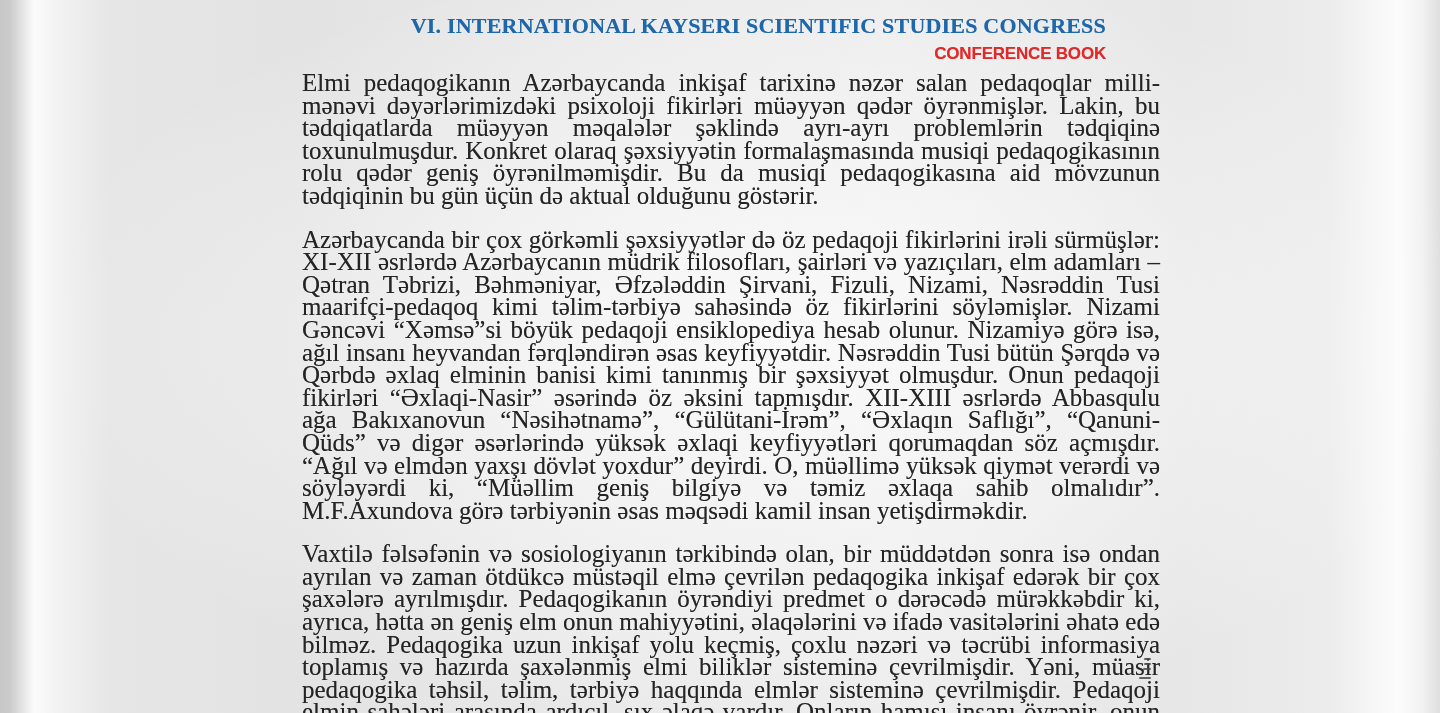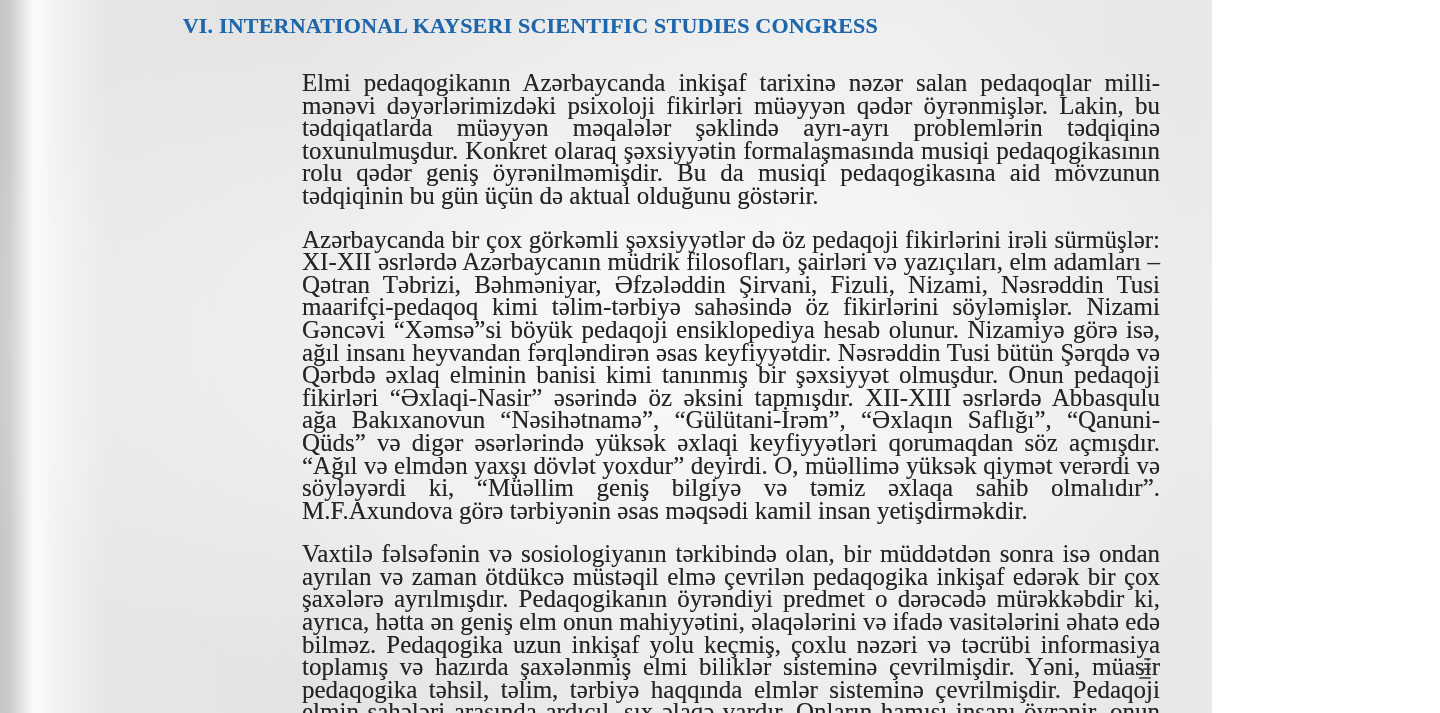--- a/index.html
+++ b/index.html
@@ -7,21 +7,21 @@
     padding: 0;
     width: 1440px;
     height: 713px;
     overflow: hidden;
     font-family: "Liberation Serif", "DejaVu Serif", serif;
   }
 
   
   .photo {
     position: relative;
-    width: 1212px;
+    width: 1440px;
     height: 713px;
     background:
       radial-gradient(ellipse 980px 520px at 53% 48%, rgba(252,252,252,0.85) 0%, rgba(252,252,252,0) 75%),
       linear-gradient(90deg,
         #c7c7c7 0px, #cbcbcb 10px,
         #fbfbfb 34px, #f2f2f2 58px,
         #e6e6e6 110px, #e3e3e3 300px,
         #eaeaea 640px, #ededed 900px,
         #e7e7e7 1180px, #ececec 1330px,
         #fcfcfc 1398px, #f2f2f2 1422px,
@@ -85,20 +85,21 @@
   .d3 { width: 8px; }
   .d4 { width: 12px; margin-top: 7px !important; }
 </style>
 </head>
 <body>
 
 <div class="photo">
 
   <div class="header">
     <div class="congress-title" style="color: rgb(30, 103, 171);">VI. INTERNATIONAL KAYSERI SCIENTIFIC STUDIES CONGRESS</div>
+    <div class="book-label" style="color: rgb(224, 42, 42);">CONFERENCE BOOK</div>
   </div>
 
   <div class="text-column">
     <p>Elmi pedaqogikanın Azərbaycanda inkişaf tarixinə nəzər salan pedaqoqlar milli-mənəvi dəyərlərimizdəki psixoloji fikirləri müəyyən qədər öyrənmişlər. Lakin, bu tədqiqatlarda müəyyən məqalələr şəklində ayrı-ayrı problemlərin tədqiqinə toxunulmuşdur. Konkret olaraq şəxsiyyətin formalaşmasında musiqi pedaqogikasının rolu qədər geniş öyrənilməmişdir. Bu da musiqi pedaqogikasına aid mövzunun tədqiqinin bu gün üçün də aktual olduğunu göstərir.</p>
     <p>Azərbaycanda bir çox görkəmli şəxsiyyətlər də öz pedaqoji fikirlərini irəli sürmüşlər: XI-XII əsrlərdə Azərbaycanın müdrik filosofları, şairləri və yazıçıları, elm adamları – Qətran Təbrizi, Bəhməniyar, Əfzələddin Şirvani, Fizuli, Nizami, Nəsrəddin Tusi maarifçi-pedaqoq kimi təlim-tərbiyə sahəsində öz fikirlərini söyləmişlər. Nizami Gəncəvi “Xəmsə”si böyük pedaqoji ensiklopediya hesab olunur. Nizamiyə görə isə, ağıl insanı heyvandan fərqləndirən əsas keyfiyyətdir. Nəsrəddin Tusi bütün Şərqdə və Qərbdə əxlaq elminin banisi kimi tanınmış bir şəxsiyyət olmuşdur. Onun pedaqoji fikirləri “Əxlaqi-Nasir” əsərində öz əksini tapmışdır. XII-XIII əsrlərdə Abbasqulu ağa Bakıxanovun “Nəsihətnamə”, “Gülütani-İrəm”, “Əxlaqın Saflığı”, “Qanuni-Qüds” və digər əsərlərində yüksək əxlaqi keyfiyyətləri qorumaqdan söz açmışdır. “Ağıl və elmdən yaxşı dövlət yoxdur” deyirdi. O, müəllimə yüksək qiymət verərdi və söyləyərdi ki, “Müəllim geniş bilgiyə və təmiz əxlaqa sahib olmalıdır”. M.F.Axundova görə tərbiyənin əsas məqsədi kamil insan yetişdirməkdir.</p>
     <p>Vaxtilə fəlsəfənin və sosiologiyanın tərkibində olan, bir müddətdən sonra isə ondan ayrılan və zaman ötdükcə müstəqil elmə çevrilən pedaqogika inkişaf edərək bir çox şaxələrə ayrılmışdır. Pedaqogikanın öyrəndiyi predmet o dərəcədə mürəkkəbdir ki, ayrıca, hətta ən geniş elm onun mahiyyətini, əlaqələrini və ifadə vasitələrini əhatə edə bilməz. Pedaqogika uzun inkişaf yolu keçmiş, çoxlu nəzəri və təcrübi informasiya toplamış və hazırda şaxələnmiş elmi biliklər sisteminə çevrilmişdir. Yəni, müasir pedaqogika təhsil, təlim, tərbiyə haqqında elmlər sisteminə çevrilmişdir. Pedaqoji elmin sahələri arasında ardıcıl, sıx əlaqə vardır. Onların hamısı insanı öyrənir, onun təhsil-tərbiyə problemlərini tədqiq edir, praktika üçün tövsiyələr işləyib hazırlayır.</p>
   </div>
 
   <div class="side-marker">
     <div class="dash d1"></div>

